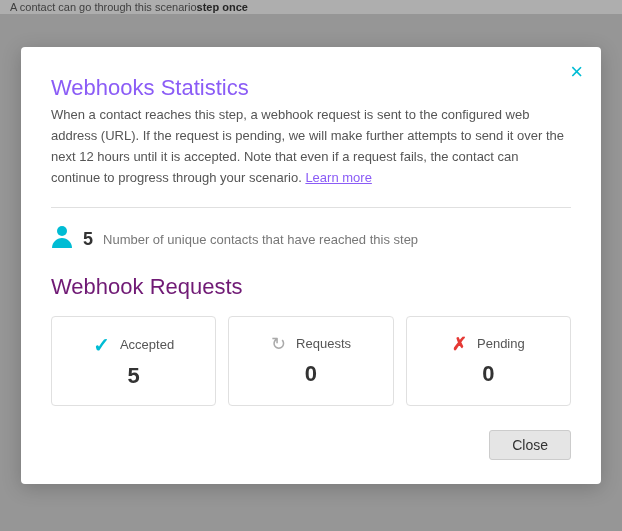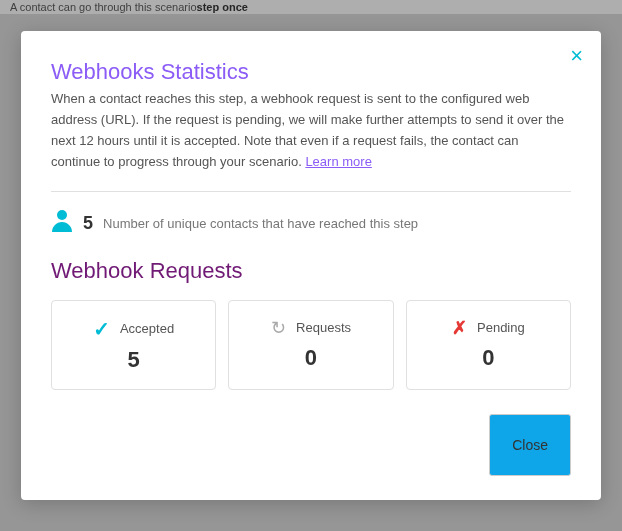--- a/index.html
+++ b/index.html
@@ -176,22 +176,22 @@
       color: #333;
     }
 
     .modal-footer {
       display: flex;
       justify-content: flex-end;
     }
 
     .close-btn {
       border: 1px solid #ccc;
-      background: #0ea5e9;
-      padding: 22px 22px;
+      background: #e5e5e5;
+      padding: 6px 22px;
       font-size: 14px;
       color: #333;
       border-radius: 3px;
       cursor: pointer;
     }
 
     
     .person-svg {
       width: 22px;
       height: 26px;

